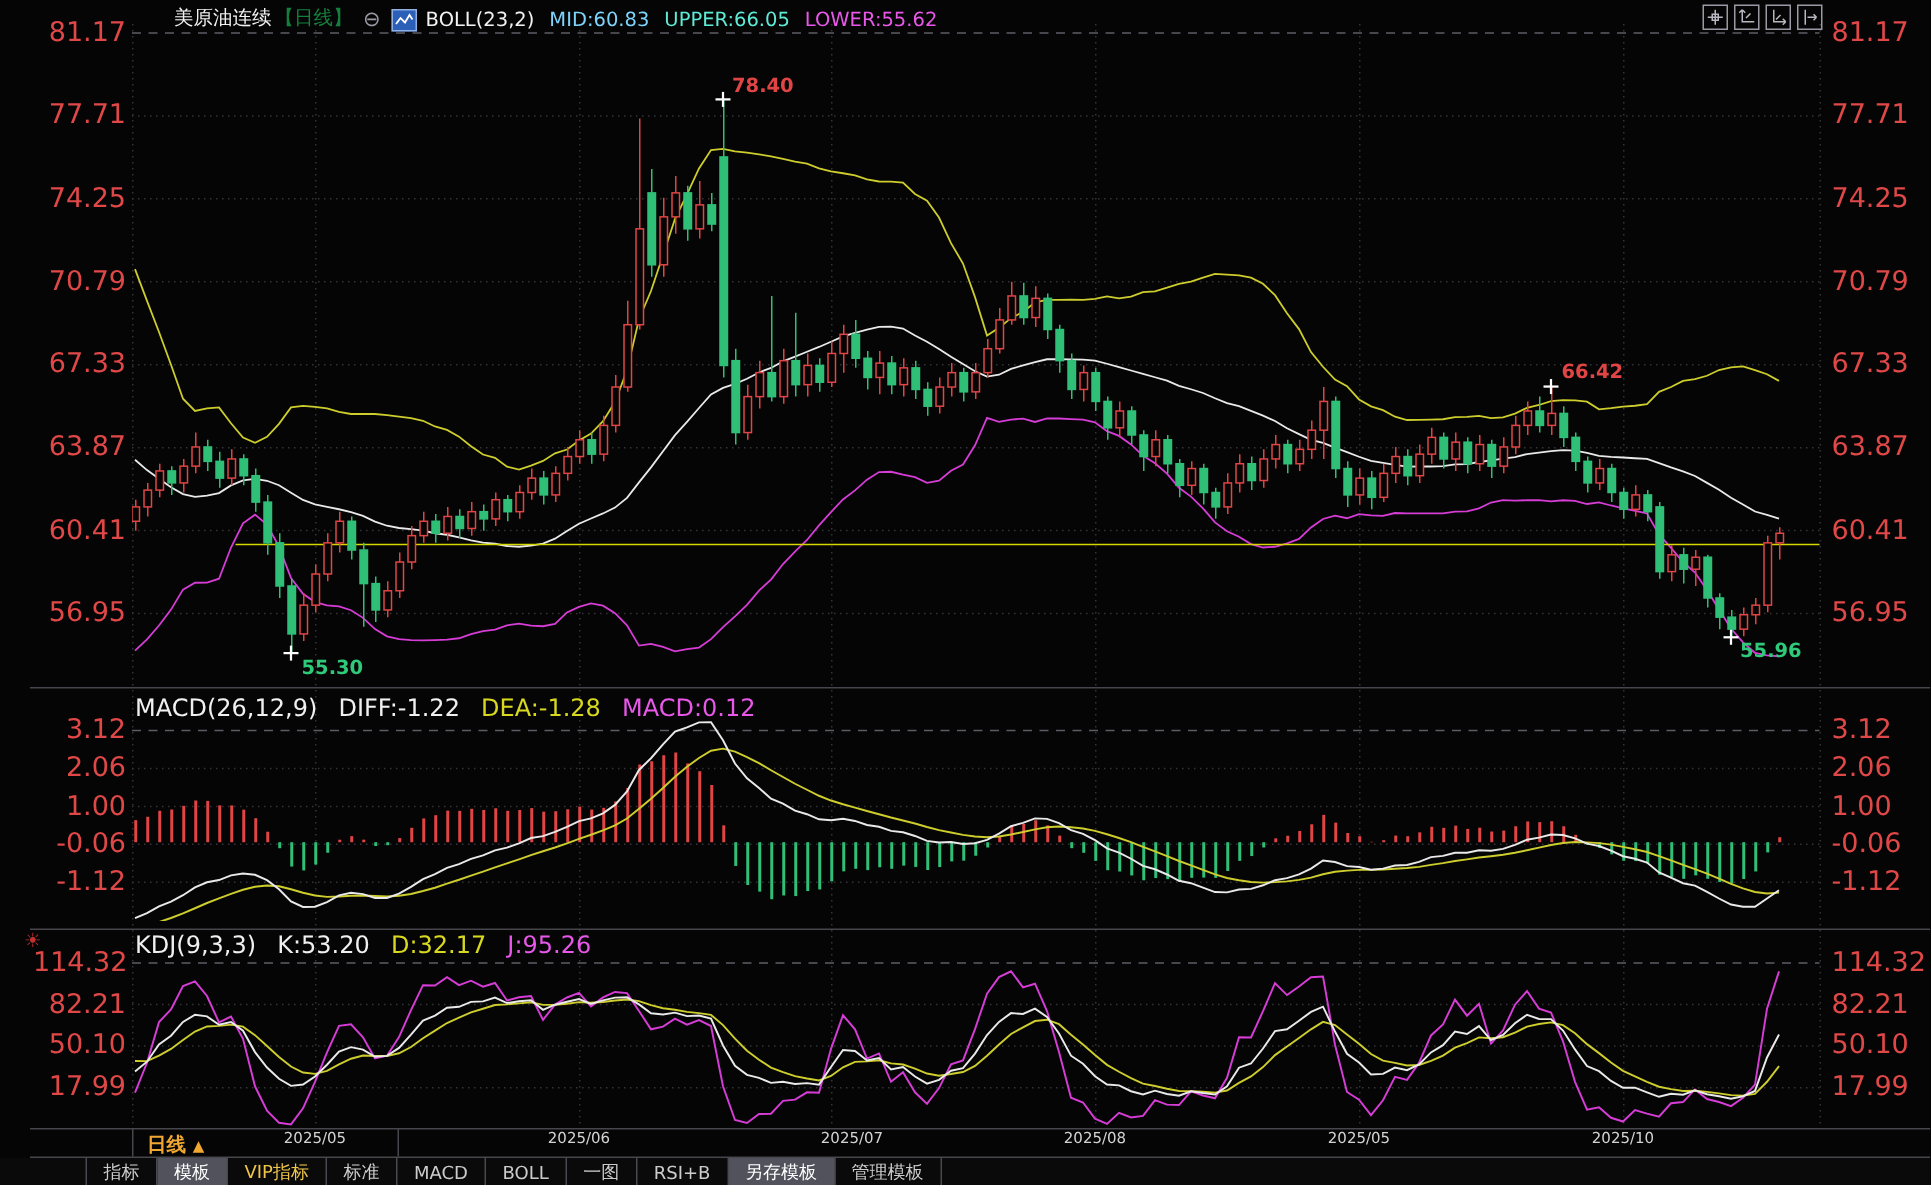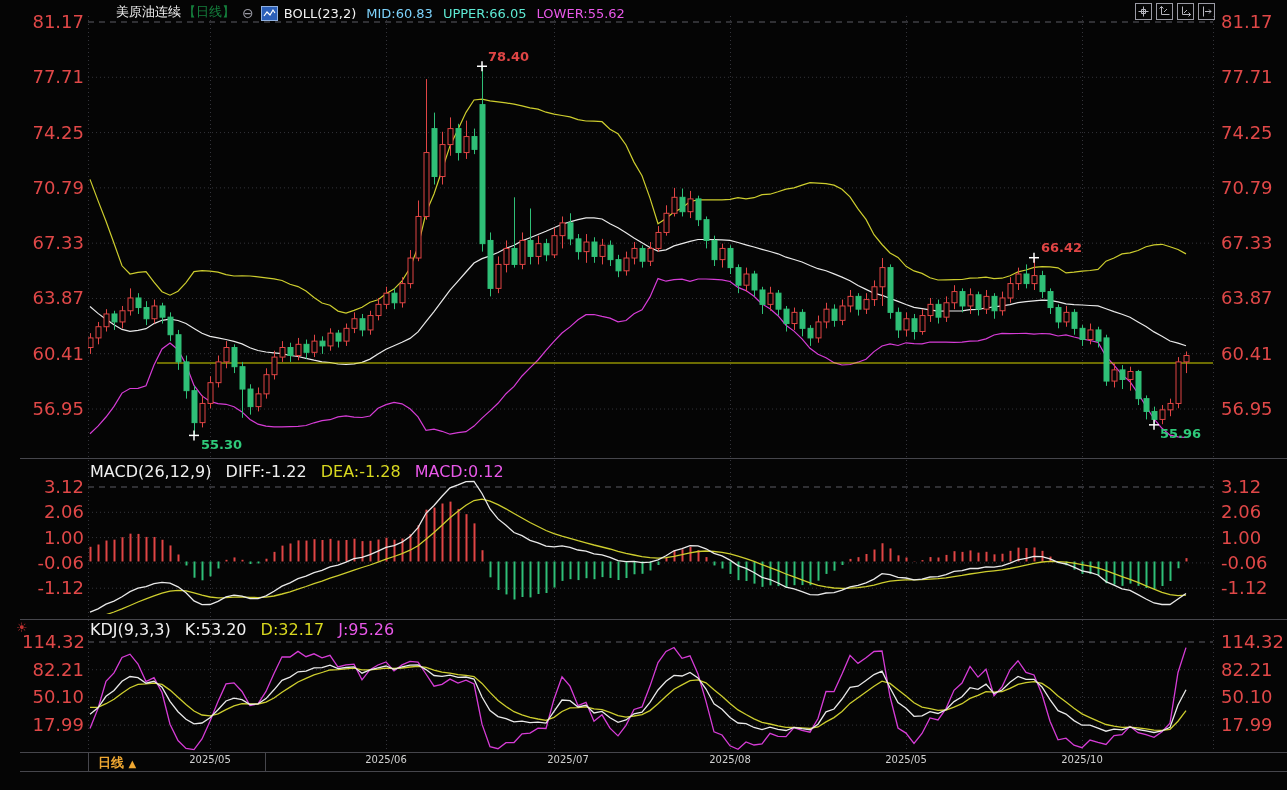--- a/index.html
+++ b/index.html
@@ -640,14 +640,26 @@
       <span class="arr">▲</span>
     </div>
   <div class="xlab" style="left: 175px;">2025/05</div>
       <div class="xlab" style="left: 351px;">2025/06</div>
       <div class="xlab" style="left: 533px;">2025/07</div>
       <div class="xlab" style="left: 695px; text-align: center;">2025/08</div>
       <div class="xlab" style="left: 871px;">2025/05</div>
       <div class="xlab" style="left: 1047px;">2025/10</div>
     </div>
 
+  <div id="tabbar">
+      <div class="btab">指标</div>
+      <div class="btab active">模板</div>
+      <div class="btab vip">VIP指标</div>
+      <div class="btab">标准</div>
+      <div class="btab">MACD</div>
+      <div class="btab">BOLL</div>
+      <div class="btab">一图</div>
+      <div class="btab">RSI+B</div>
+      <div class="btab active">另存模板</div>
+      <div class="btab">管理模板</div>
+    </div>
 
 </div>
 
 </body></html>

